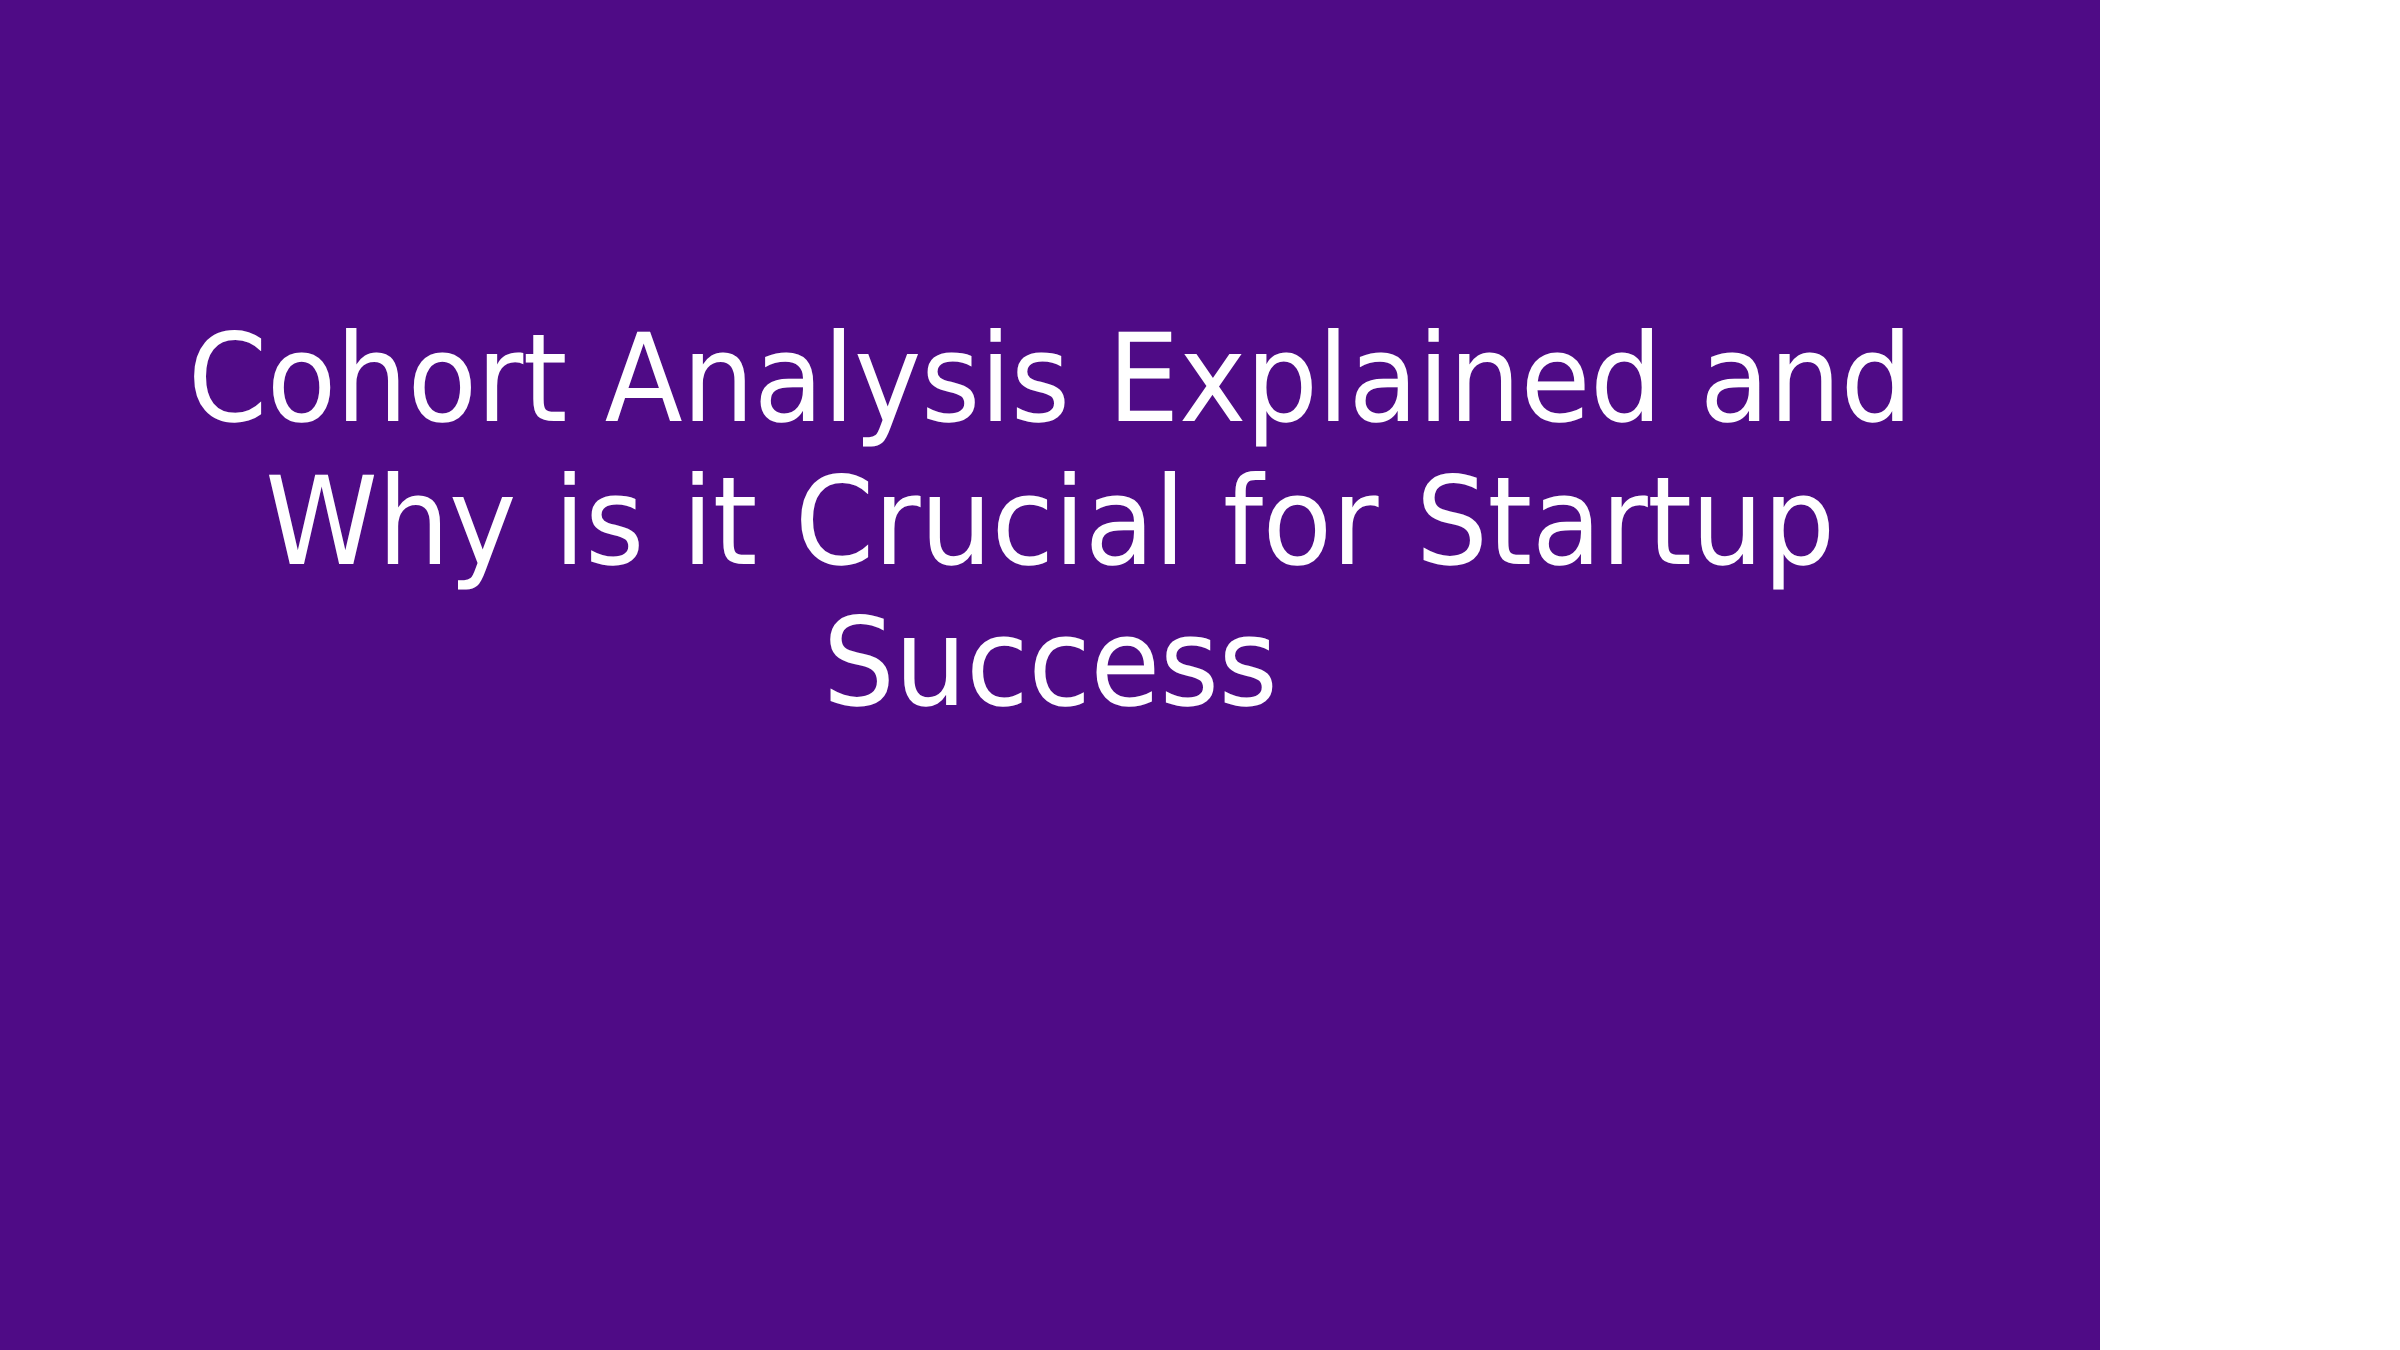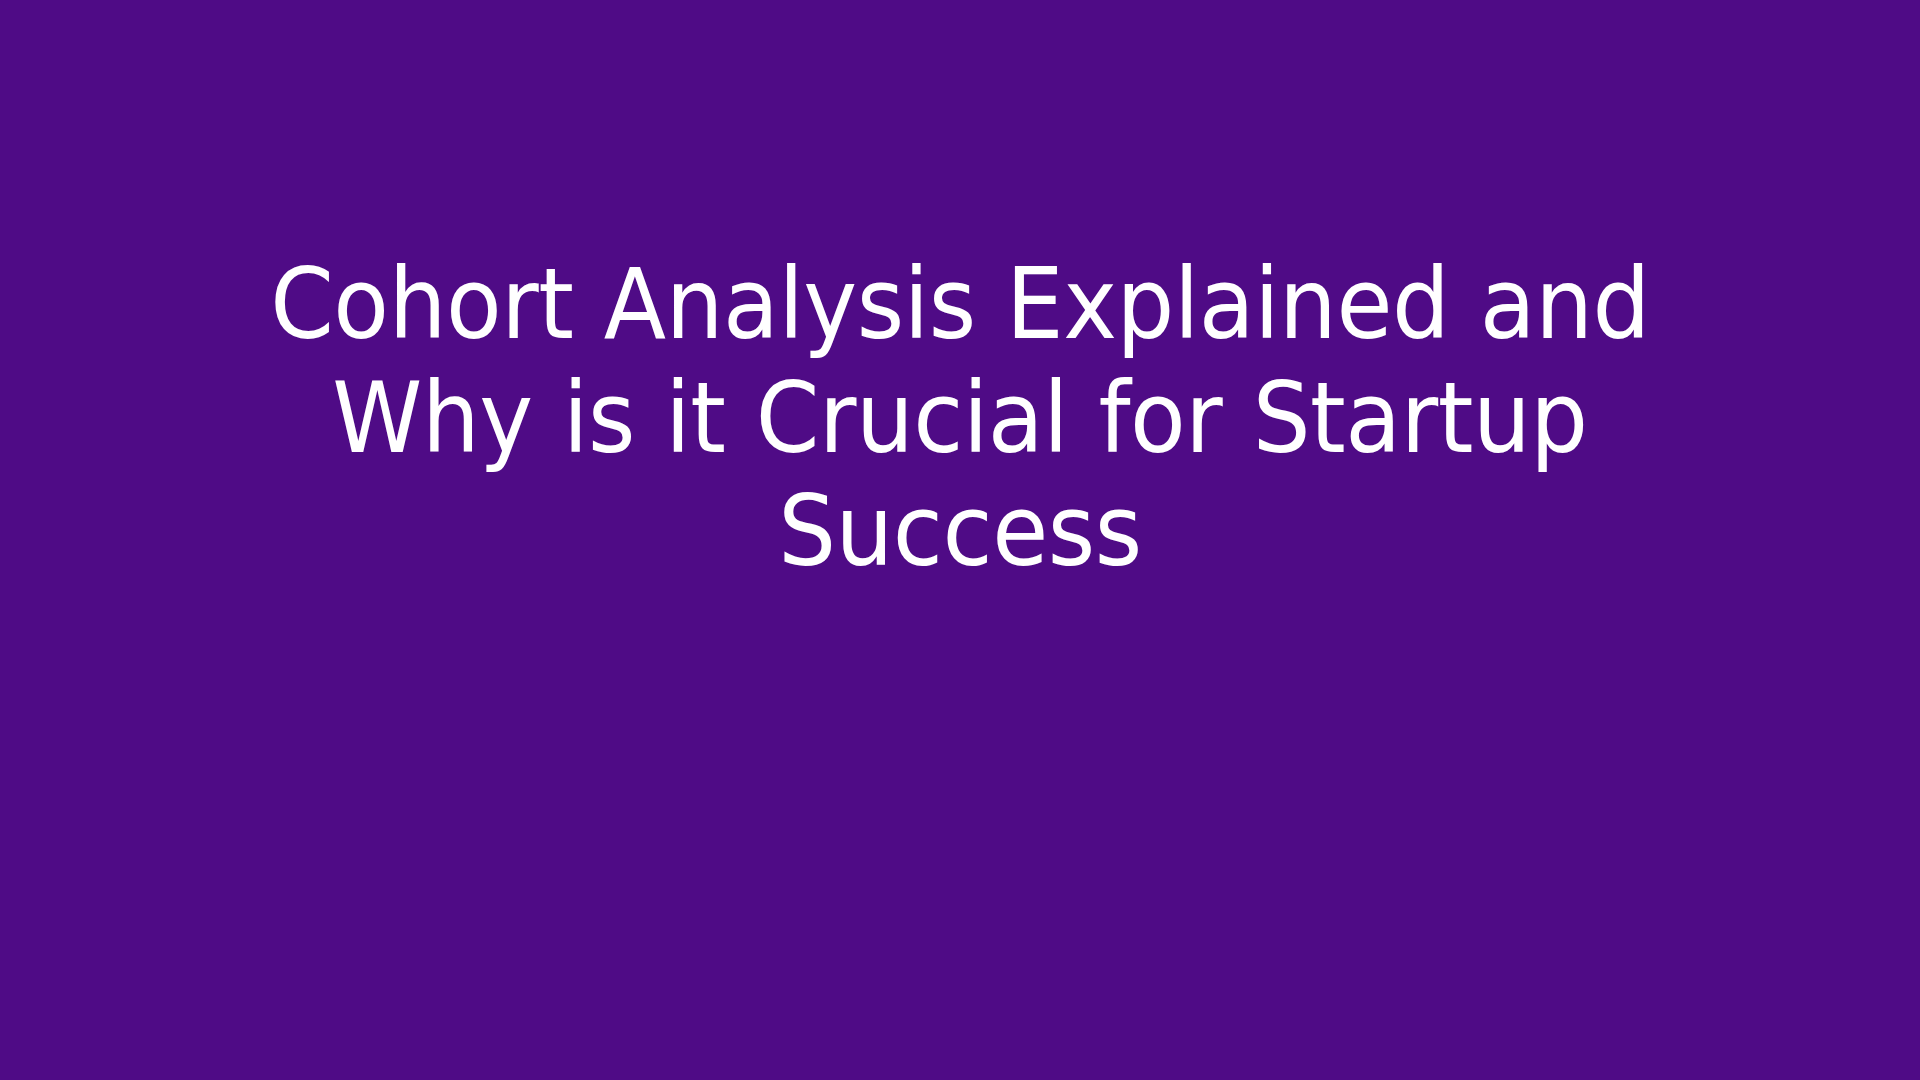--- a/index.html
+++ b/index.html
@@ -11,21 +11,21 @@
   body {
     width: 1920px;
     height: 1080px;
     overflow: hidden;
     font-family: "DejaVu Sans", "Liberation Sans", sans-serif;
   }
 
   
   .slide {
     position: relative;
-    width: 1920px;
+    width: 1680px;
     height: 1080px;
     background: #4F0B86;
     display: flex;
     align-items: flex-start;
     justify-content: center;
     box-sizing: border-box;
   }
 
   
   .title-block {

